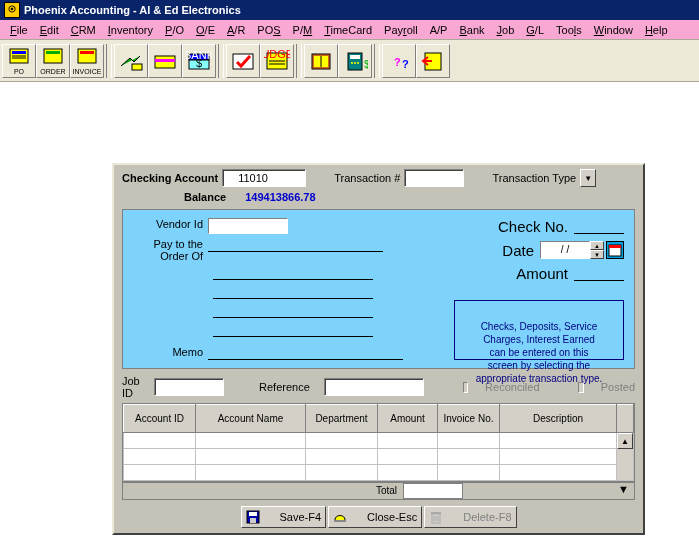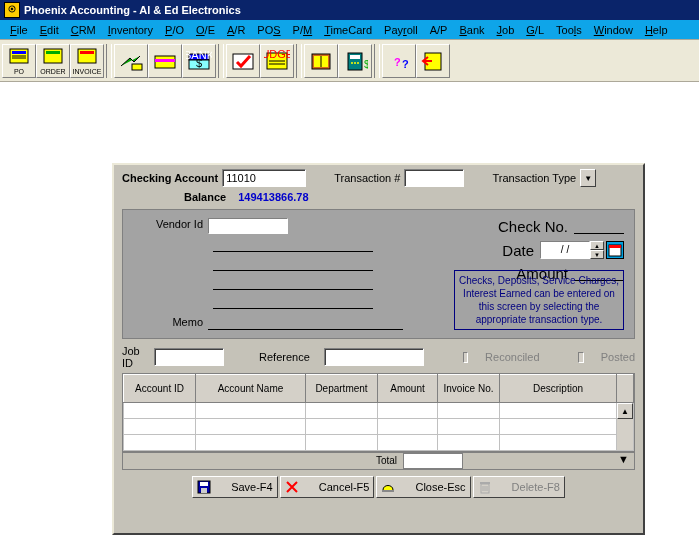--- a/index.html
+++ b/index.html
@@ -1,54 +1,54 @@
 <!DOCTYPE html>
 <html><head>
 <meta charset="utf-8">
 <style>
 *{box-sizing:border-box;margin:0;padding:0;font-family:Tahoma,sans-serif;font-size:11px}
 body{background:#fff;width:699px;height:540px;overflow:hidden}
 .main-titlebar{background:linear-gradient(#0a246a,#0a246a);color:#fff;height:20px;line-height:20px;padding:0 4px;font-weight:bold;display:flex;align-items:center}
 .main-titlebar .ico{width:16px;height:16px;background:#ffcc00;border:1px solid #000;margin-right:4px;display:inline-flex;align-items:center;justify-content:center;font-size:8px;color:#000}
-.menubar{background:#0ea5e9;border-bottom:1px solid #aca899;height:20px;display:flex;align-items:center;padding:0 4px}
+.menubar{background:#f9a8d4;border-bottom:1px solid #aca899;height:20px;display:flex;align-items:center;padding:0 4px}
 .menubar span{padding:2px 6px;cursor:default}
 .menubar span u{text-decoration:underline}
 .toolbar{background:#ece9d8;border-bottom:1px solid #aca899;height:42px;display:flex;align-items:center;padding:0 2px;gap:0}
 .tbtn{width:34px;height:34px;border:1px solid #fff;border-right-color:#808080;border-bottom-color:#808080;background:#ece9d8;display:flex;flex-direction:column;align-items:center;justify-content:center;margin:0;cursor:pointer}
 .tsep{width:6px;height:34px;border-left:1px solid #808080;border-right:1px solid #fff;margin:0 2px}
 .tbtn svg{width:26px;height:22px}
 .tbtn .tl{font-size:7px;color:#000;line-height:1}
 .child-window{position:absolute;left:112px;top:163px;width:533px;height:372px;background:#c5c2b8;border:2px solid;border-color:#ece9d8 #404040 #404040 #ece9d8}
 .child-titlebar{background:linear-gradient(#0a246a,#3a6ea5);color:#fff;height:18px;display:flex;align-items:center;padding:0 2px;font-weight:bold}
 .child-titlebar .ico{width:14px;height:14px;background:#ffcc00;border:1px solid #000;margin-right:3px;font-size:7px;display:flex;align-items:center;justify-content:center;color:#000}
 .child-titlebar .spacer{flex:1}
 .winbtn{width:16px;height:14px;background:#d4d0c8;border:1px solid;border-color:#fff #404040 #404040 #fff;margin-left:2px;font-size:9px;display:flex;align-items:center;justify-content:center;color:#000;cursor:pointer;font-family:Arial}
 .child-body{padding:4px 8px;position:relative;height:calc(100% - 18px)}
 .row1{display:flex;align-items:center;gap:4px;margin-bottom:4px}
 .lbl{font-weight:bold;font-size:11px}
-.input{background:#fff;border:1px solid;border-color:#808080 #fff #fff #808080;height:18px;padding:1px 3px;box-shadow:inset 1px 1px 0 #404040}
-.balance-row{display:flex;margin:0 0 6px 62px;gap:12px}
+.input{background:#fff;border:1px solid;border-color:#808080 #fff #fff #808080;height:18px;padding:1px 15px;box-shadow:inset 1px 1px 0 #404040}
+.balance-row{display:flex;margin:0 0 6px 62px;gap:19px}
 .bal-lbl{font-weight:bold}
 .bal-val{color:#0000cc;font-weight:bold}
-.check-area{background:#a3a3a3;border:1px solid #808080;padding:8px 10px;height:130px;position:relative}
+.check-area{background:#7dd3fc;border:1px solid #808080;padding:8px 10px;height:160px;position:relative}
 .check-left{position:absolute;left:10px;top:8px;width:250px}
 .check-right{position:absolute;right:10px;top:8px;width:170px}
 .fl-row{display:flex;align-items:flex-start;margin-bottom:4px}
 .fl-lbl{width:75px;text-align:right;padding-right:5px;font-size:11px}
 .fl-val{flex:1;border-bottom:1px solid #000;height:14px}
 .fl-input{width:80px;height:16px;background:#fff;border:1px solid;border-color:#808080 #fff #fff #808080}
 .cr-row{display:flex;align-items:center;justify-content:flex-end;margin-bottom:6px;gap:6px}
 .cr-lbl{font-size:15px}
 .cr-val{border-bottom:1px solid #000;width:50px;height:14px}
 .date-box{display:flex;align-items:center}
 .date-in{width:50px;height:18px;background:#fff;border:1px solid;border-color:#808080 #fff #fff #808080;text-align:center;font-size:10px;padding-top:2px}
 .spin{width:14px;height:18px;display:flex;flex-direction:column}
 .spin div{flex:1;background:#d4d0c8;border:1px solid;border-color:#fff #404040 #404040 #fff;font-size:6px;display:flex;align-items:center;justify-content:center;cursor:pointer}
 .cal-btn{width:18px;height:18px;background:#00a0e0;border:1px solid #000;margin-left:2px;cursor:pointer}
-.info-box{position:absolute;right:10px;bottom:8px;width:170px;height:60px;border:1px solid #000080;padding:3px;font-size:10px;color:#000080;text-align:center;line-height:1.3}
+.info-box{position:absolute;right:10px;bottom:8px;width:170px;height:60px;border:1px solid #000080;padding:19px;font-size:10px;color:#000080;text-align:center;line-height:1.3}
 .sum-row{position:absolute;left:10px;bottom:34px;display:flex;width:340px}
 .memo-row{position:absolute;left:10px;bottom:8px;display:flex;width:270px}
 .payto-lines{margin-left:80px}
 .payto-lines div{border-bottom:1px solid #000;height:14px;margin-bottom:5px;width:160px}
 .mid-row{display:flex;align-items:center;gap:14px;margin-top:6px}
 .chk{width:11px;height:11px;background:#d4d0c8;border:1px solid;border-color:#808080 #fff #fff #808080;display:inline-block;margin-right:3px;vertical-align:middle}
 .grid{margin-top:4px;border:1px solid #808080;background:#fff;position:relative}
 .grid table{width:100%;border-collapse:collapse}
 .grid th{background:#d4d0c8;border:1px solid;border-color:#fff #808080 #808080 #fff;font-weight:normal;font-size:10px;height:16px;padding:8px 2px}
 .grid td{border:1px solid #c0c0c0;height:16px;font-size:10px}
@@ -205,20 +205,24 @@
       <span class="bal-lbl">Balance</span>
       <span class="bal-val">149413866.78</span>
     </div>
 
     <div class="check-area">
       <div class="check-left">
         <div class="fl-row">
           <span class="fl-lbl">Vendor Id</span>
           <input class="fl-input" style="">
         </div>
+        <div class="fl-row">
+          <span class="fl-lbl" style="line-height:1.1">Pay to the<br>Order Of</span>
+          <span class="fl-val"></span>
+        </div>
         <div class="payto-lines">
           <div></div>
           <div></div>
           <div></div>
           <div></div>
         </div>
       </div>
       <div class="check-right">
         <div class="cr-row">
             <span class="cr-lbl">Check No.</span>
@@ -317,26 +321,20 @@
       <div class="btn">
           <svg viewBox="0 0 14 14">
             <rect x="1" y="1" width="12" height="12" fill="#00a" stroke="#000"></rect>
             <rect x="3" y="2" width="8" height="4" fill="#fff"></rect>
             <rect x="4" y="8" width="6" height="5" fill="#ccc"></rect>
           </svg>
           <span>Save-F4</span>
         </div>
       <div class="btn">
           <svg viewBox="0 0 14 14">
-            <path d="M2,2 L12,12 M12,2 L2,12" stroke="#f00" stroke-width="2"></path>
-          </svg>
-          <span>Cancel-F5</span>
-        </div>
-      <div class="btn">
-          <svg viewBox="0 0 14 14">
             <path d="M2,10 C2,4 12,4 12,10" fill="#ff0" stroke="#000"></path>
             <rect x="1" y="10" width="12" height="2" fill="#888"></rect>
           </svg>
           <span>Close-Esc</span>
         </div>
       <div class="btn disabled">
           <svg viewBox="0 0 14 14">
             <rect x="3" y="4" width="8" height="9" fill="none" stroke="#aaa"></rect>
             <line x1="5" y1="6" x2="5" y2="11" stroke="#aaa"></line>
             <line x1="7" y1="6" x2="7" y2="11" stroke="#aaa"></line>

